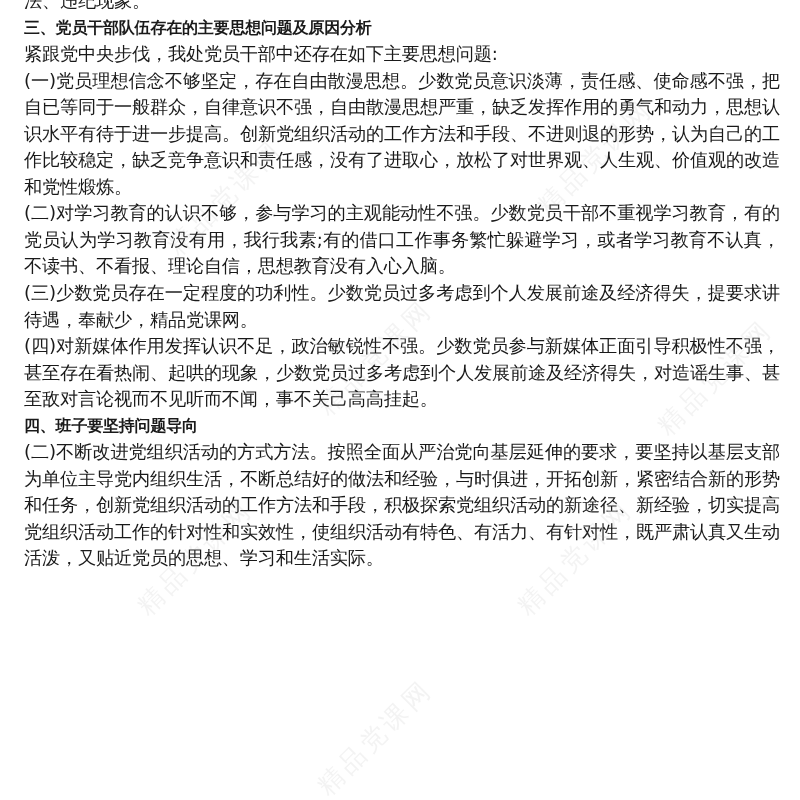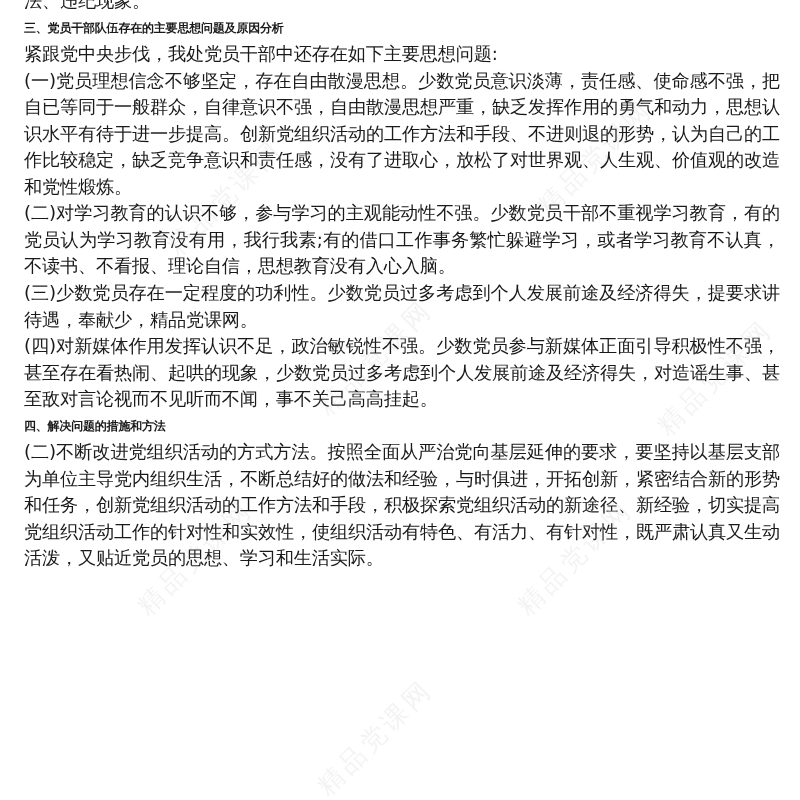--- a/index.html
+++ b/index.html
@@ -23,21 +23,21 @@
     line-height: 26.55px;
     color: #1a1a1a;
     text-align: justify;
     letter-spacing: -0.2px;
   }
   .page p {
     margin: 0;
   }
   .page h2 {
     margin: 0;
-    font-size: 12px;
+    font-size: 16px;
     font-weight: bold;
     line-height: 26.55px;
   }
   .watermark-layer {
     position: absolute;
     inset: 0;
     pointer-events: none;
     overflow: hidden;
   }
   .wm {
@@ -56,21 +56,21 @@
 <div class="page">
   <p>法、违纪现象。</p>
 
   <h2>三、党员干部队伍存在的主要思想问题及原因分析</h2>
   <p>紧跟党中央步伐，我处党员干部中还存在如下主要思想问题:</p>
   <p>(一)党员理想信念不够坚定，存在自由散漫思想。少数党员意识淡薄，责任感、使命感不强，把自已等同于一般群众，自律意识不强，自由散漫思想严重，缺乏发挥作用的勇气和动力，思想认识水平有待于进一步提高。创新党组织活动的工作方法和手段、不进则退的形势，认为自己的工作比较稳定，缺乏竞争意识和责任感，没有了进取心，放松了对世界观、人生观、价值观的改造和党性煅炼。</p>
   <p>(二)对学习教育的认识不够，参与学习的主观能动性不强。少数党员干部不重视学习教育，有的党员认为学习教育没有用，我行我素;有的借口工作事务繁忙躲避学习，或者学习教育不认真，不读书、不看报、理论自信，思想教育没有入心入脑。</p>
   <p>(三)少数党员存在一定程度的功利性。少数党员过多考虑到个人发展前途及经济得失，提要求讲待遇，奉献少，精品党课网。</p>
   <p>(四)对新媒体作用发挥认识不足，政治敏锐性不强。少数党员参与新媒体正面引导积极性不强，甚至存在看热闹、起哄的现象，少数党员过多考虑到个人发展前途及经济得失，对造谣生事、甚至敌对言论视而不见听而不闻，事不关己高高挂起。</p>
 
-  <h2>四、解决问题的措施和方法</h2>
+  <h2>四、班子要坚持问题导向</h2>
   <p>(二)不断改进党组织活动的方式方法。按照全面从严治党向基层延伸的要求，要坚持以基层支部为单位主导党内组织生活，不断总结好的做法和经验，与时俱进，开拓创新，紧密结合新的形势和任务，创新党组织活动的工作方法和手段，积极探索党组织活动的新途径、新经验，切实提高党组织活动工作的针对性和实效性，使组织活动有特色、有活力、有针对性，既严肃认真又生动活泼，又贴近党员的思想、学习和生活实际。</p>
 </div>
 
 <div class="watermark-layer">
   <span class="wm" style="left:150px; top:180px;">精品党课网</span>
   <span class="wm" style="left:520px; top:140px;">精品党课网</span>
   <span class="wm" style="left:300px; top:340px;">精品党课网</span>
   <span class="wm" style="left:640px; top:360px;">精品党课网</span>
   <span class="wm" style="left:120px; top:540px;">精品党课网</span>
   <span class="wm" style="left:500px; top:540px;">精品党课网</span>

